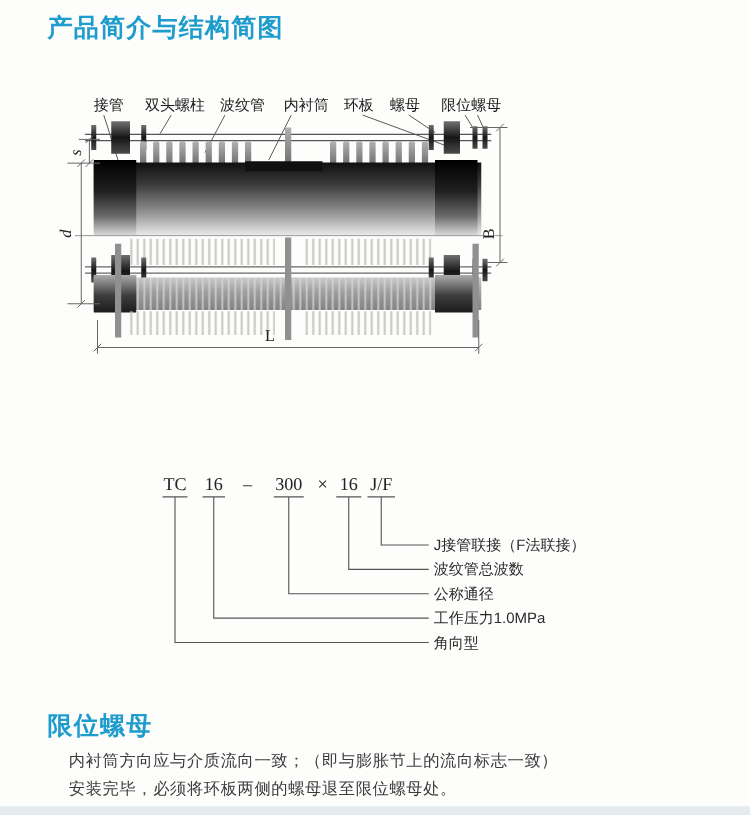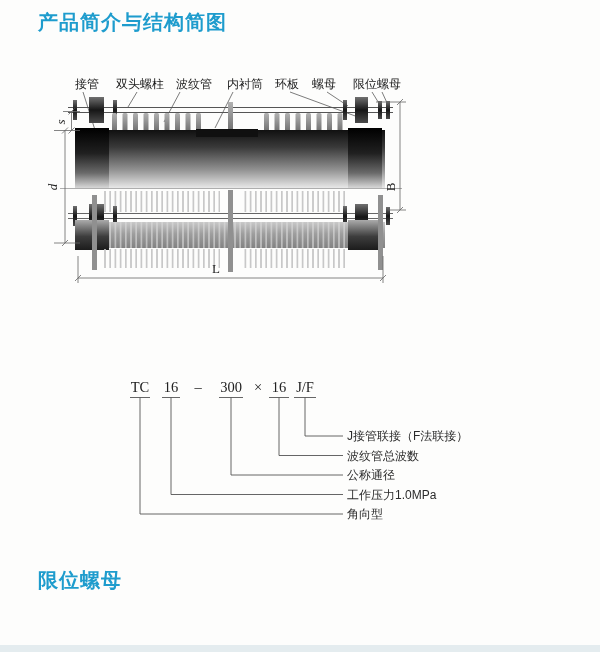--- a/index.html
+++ b/index.html
@@ -222,15 +222,19 @@
         <text class="callout-label" x="229" y="81.5">波纹管总波数</text>
         <text class="callout-label" x="229" y="101">公称通径</text>
         <text class="callout-label" x="229" y="120.5">工作压力1.0MPa</text>
         <text class="callout-label" x="229" y="140">角向型</text>
       </g>
     </svg>
   </div>
 
   <div class="sec-title title-install">限位螺母</div>
 
+  <div class="install-text">
+    <p>内衬筒方向应与介质流向一致；（即与膨胀节上的流向标志一致）</p>
+    <p>安装完毕，必须将环板两侧的螺母退至限位螺母处。</p>
+  </div>
 
   <div class="footer-strip"></div>
 </div>
 
 </body></html>

